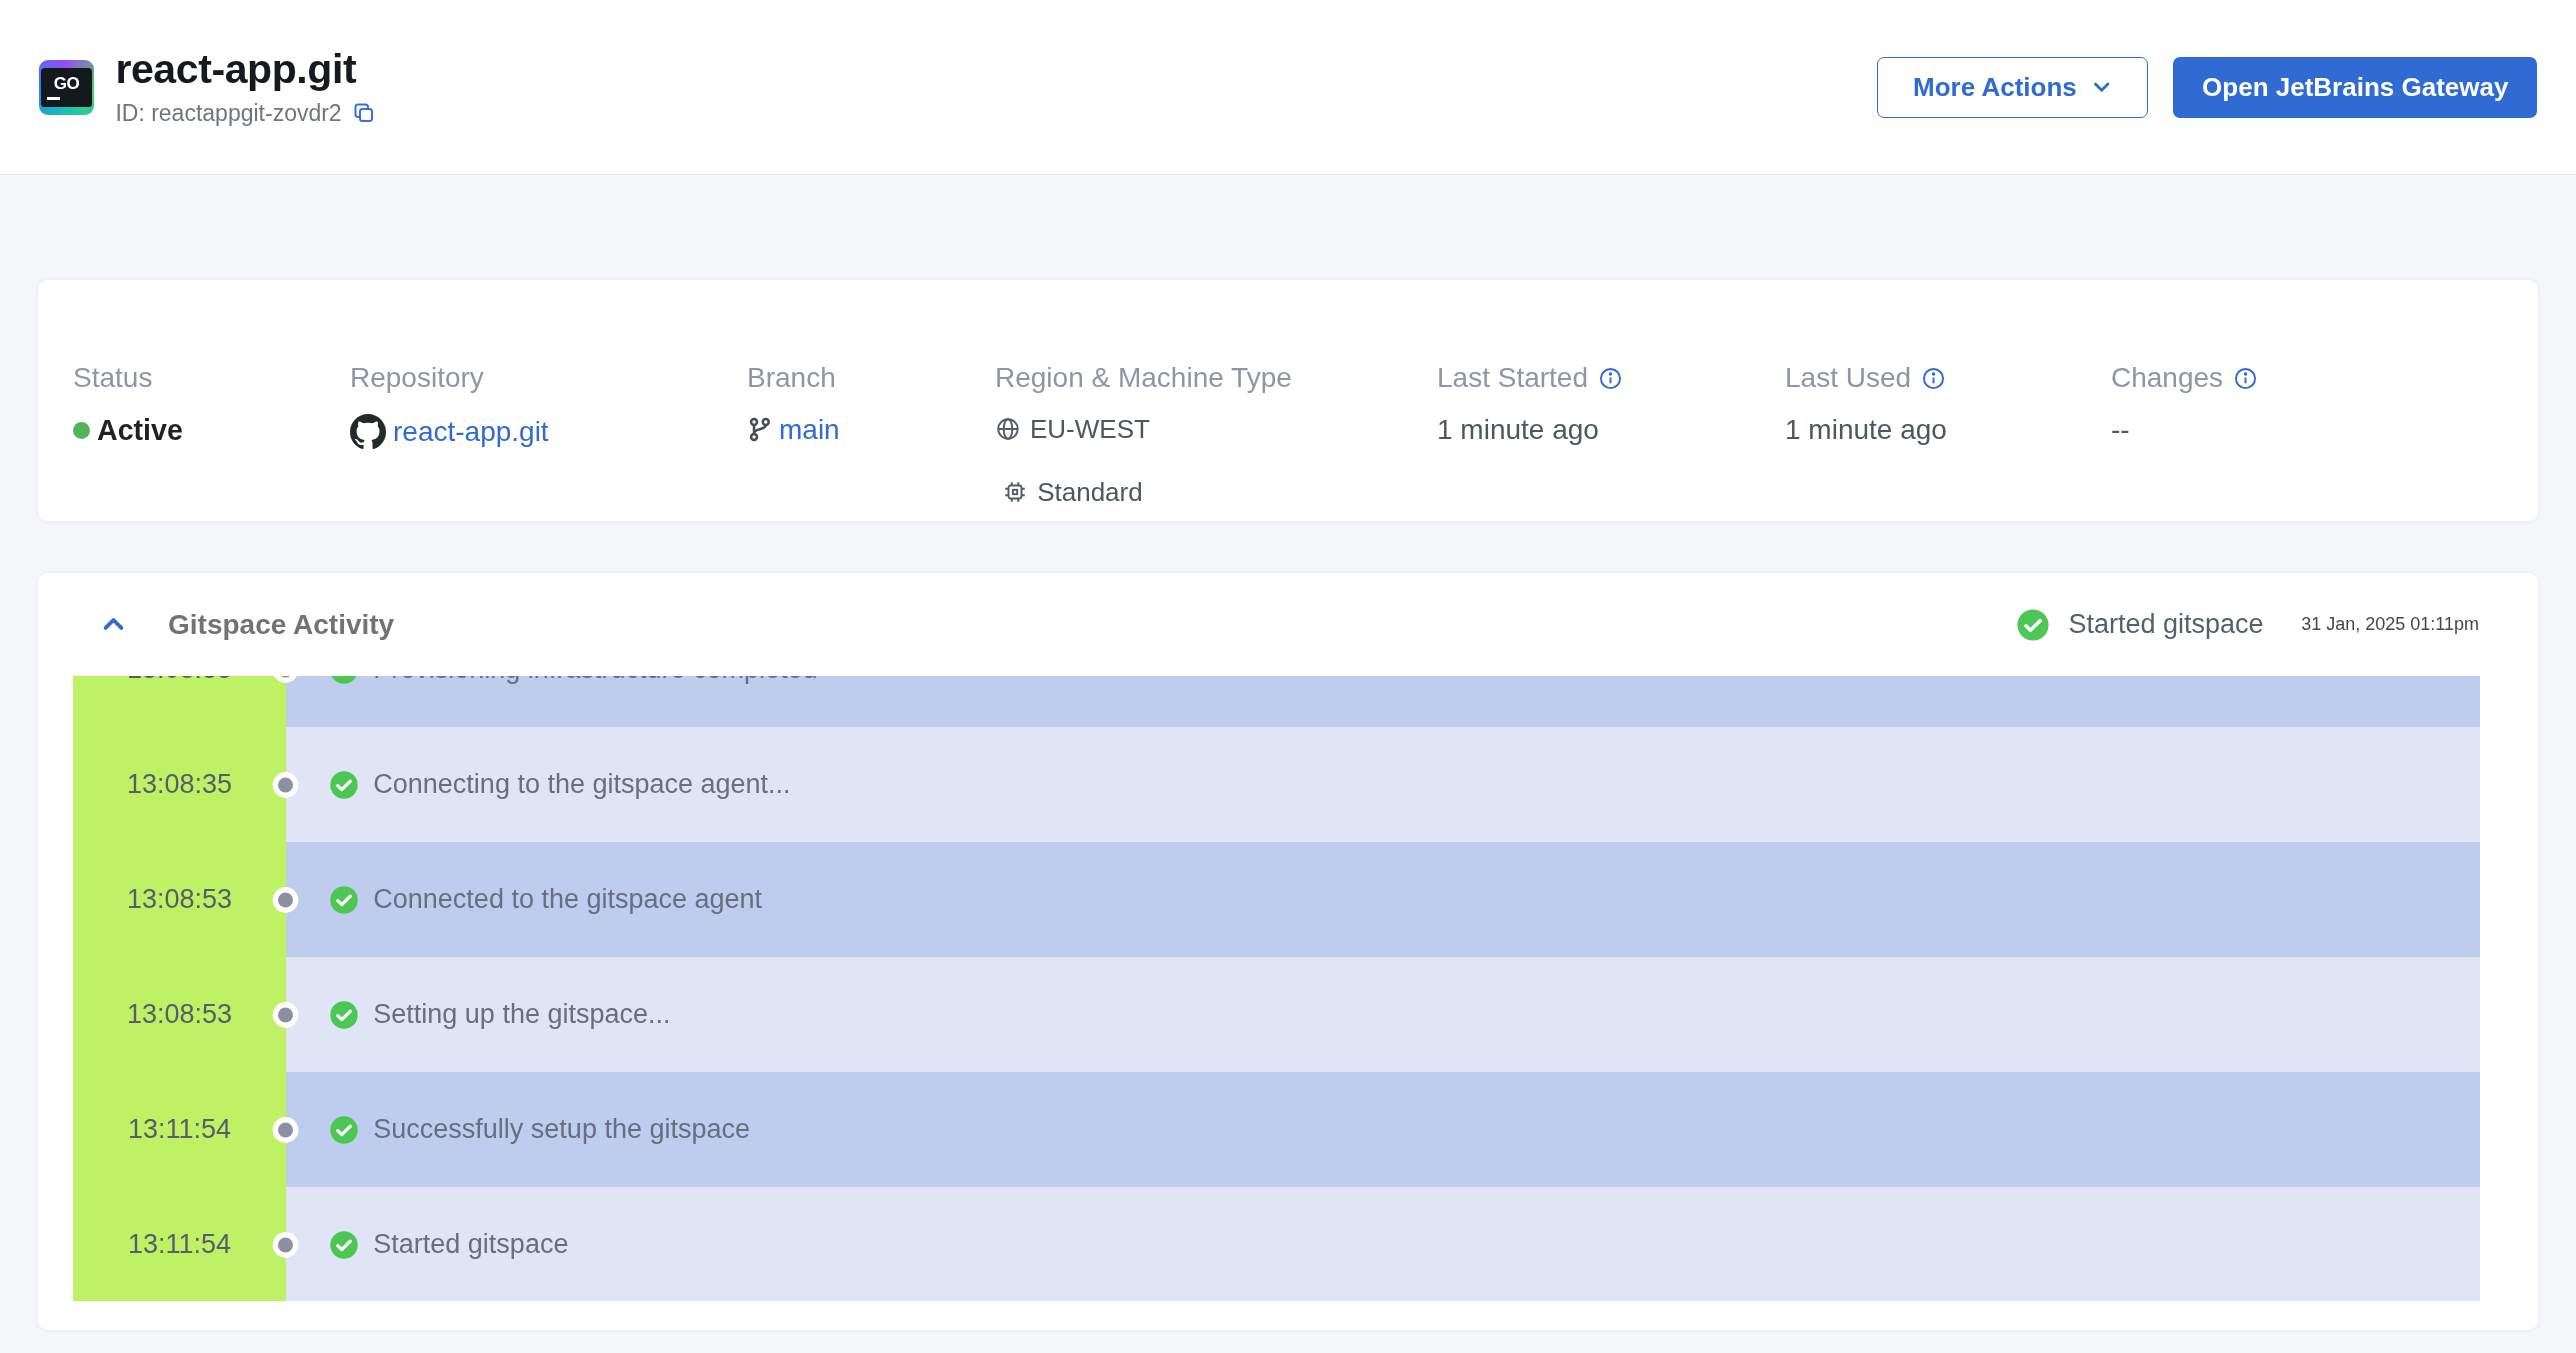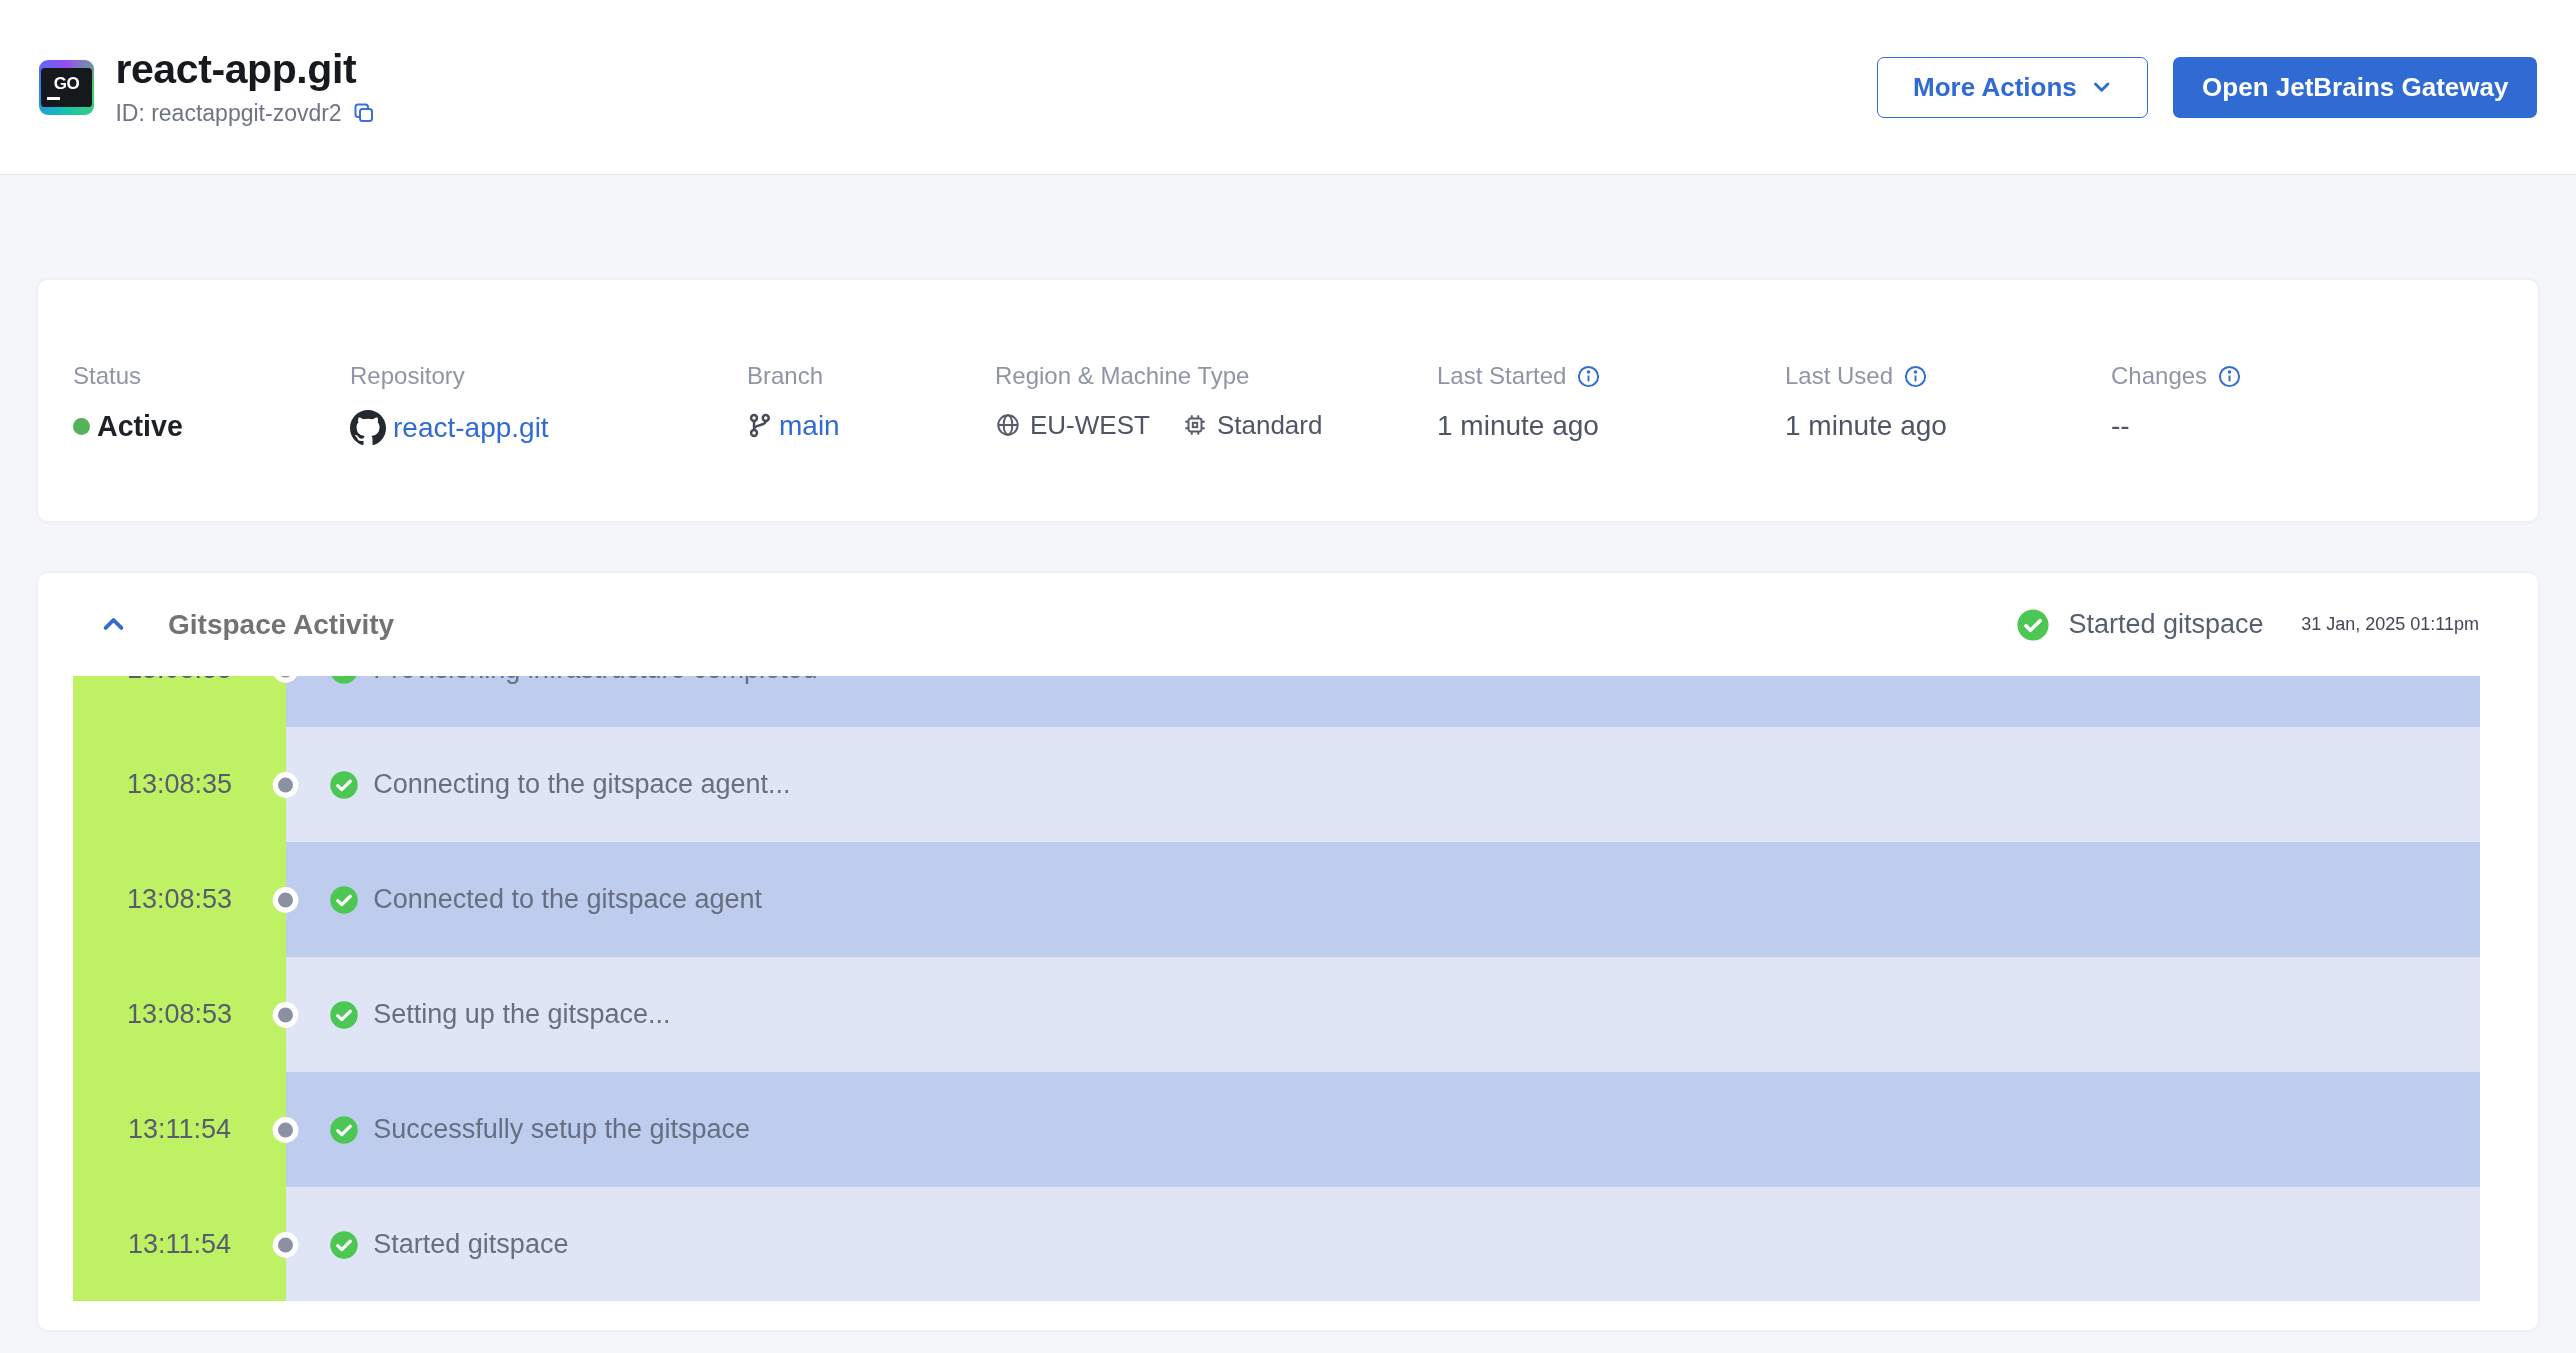--- a/index.html
+++ b/index.html
@@ -34,28 +34,28 @@
   .btn-outline { border:1.8px solid var(--accent); color:var(--accent); background:#fff; padding:0 35px; gap:14.3px; }
   .btn-solid { background:var(--accent); color:#fff; padding:0 28.6px; border:none; }
   
   .card {
     background:#fff; border-radius:10.7px; margin:0 37px;
     border:0.9px solid #eef0f5; box-shadow:0 0.9px 2.7px rgba(40,41,61,0.05);
   }
   .detail-card { margin-top:104px; height:243px; padding:27px 0 0 35px; }
   .card-title { font-size:28px; font-weight:700; color:#16191d; }
   .fields { display:flex; margin-top:55px; }
-  .field-label { font-size:24px; color:#8f95a7; display:flex; align-items:center; gap:10.7px; }
+  .field-label { font-size:28px; color:#8f95a7; display:flex; align-items:center; gap:10.7px; }
   .field-value { margin-top:19.6px; display:flex; align-items:center; gap:7px; font-size:28px; color:#4e5565; }
   .f-status { width:277px; } .f-repo { width:397px; } .f-branch { width:248px; }
   .f-region { width:442px; } .f-started { width:348px; } .f-used { width:326px; }
   .status-dot { width:17px; height:17px; border-radius:50%; background:#53b25a; }
   .status-text { color:#1e2228; font-weight:600; font-size:28.6px; }
   a.link { color:var(--accent); text-decoration:none; }
-  .region-pair { display:flex; align-items:center; gap:32px; font-size:26px; color:#4e5565;}
+  .region-pair { display:flex; align-items:center; gap:32px; font-size:26px; color:#4e5565;flex-direction:column;}
   .icon-text { display:flex; align-items:center; gap:9px; }
   
   .activity-card { margin-top:50px; height:759px; display:flex; flex-direction:column; }
   .activity-header { height:103px; display:flex; align-items:center; padding:0 59px 0 62px; }
   .activity-title { font-size:28px; font-weight:700; color:#737373; margin-left:41px; }
   .activity-status { margin-left:auto; display:flex; align-items:center; gap:18px; }
   .activity-status-label { font-size:27px; color:#575f6f; }
   .activity-date { font-size:18px; color:#414754; margin-left:19.6px; }
   .log-viewport { height:625px; overflow:hidden; margin:0 58px 0 35px; }
   .log-scroll { margin-top:-64px; }

